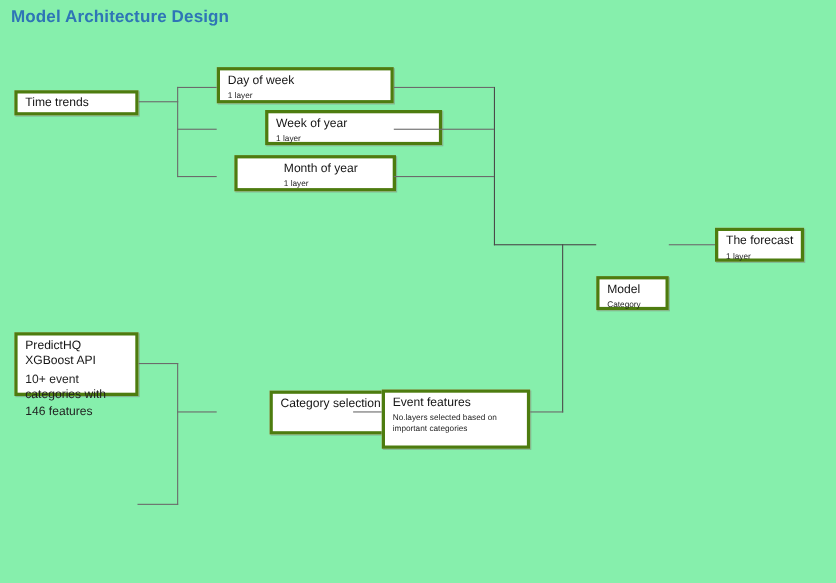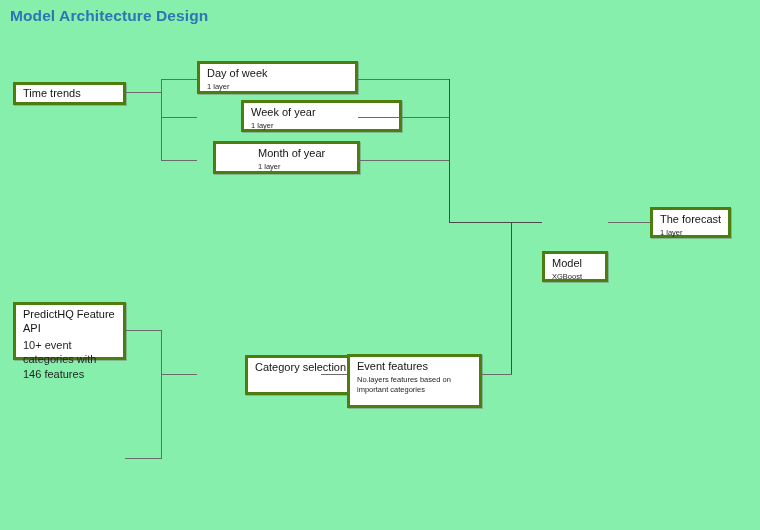--- a/index.html
+++ b/index.html
@@ -66,41 +66,41 @@
     <span class="sub">1 layer</span>
   </div>
 
   <div class="node" id="n-month-of-year">
     <span class="label">Month of year</span>
     <span class="sub">1 layer</span>
   </div>
 
   <div class="node" id="n-model">
     <span class="label">Model</span>
-    <span class="sub">XGBoost</span>
+    <span class="sub">Category</span>
   </div>
 
   <div class="node" id="n-forecast">
     <span class="label">The forecast</span>
     <span class="sub">1 layer</span>
   </div>
 
   <div class="node" id="n-predicthq">
-    <span class="label">PredictHQ Feature API</span>
+    <span class="label">PredictHQ XGBoost API</span>
     <span class="sub sub-gray">10+ event categories with 146 features</span>
   </div>
 
 
   <div class="node" id="n-category">
     <span class="label">Category selection</span>
   </div>
 
   <div class="node" id="n-event">
     <span class="label">Event features</span>
-    <span class="sub">No.layers features based on important categories</span>
+    <span class="sub">No.layers selected based on important categories</span>
   </div>
 
   <div class="line" style="left:126px; top:92px; width:36px; height:1px;"></div>
   <div class="line" style="left:161px; top:79px; width:1px; height:82px;"></div>
   <div class="line" style="left:161px; top:79px; width:36px; height:1px;"></div>
   <div class="line" style="left:161px; top:117px; width:36px; height:1px;"></div>
   <div class="line" style="left:161px; top:160px; width:36px; height:1px;"></div>
 
   <div class="line" style="left:358px; top:79px; width:91px; height:1px;"></div>
   <div class="line" style="left:358px; top:117px; width:91px; height:1px;"></div>

